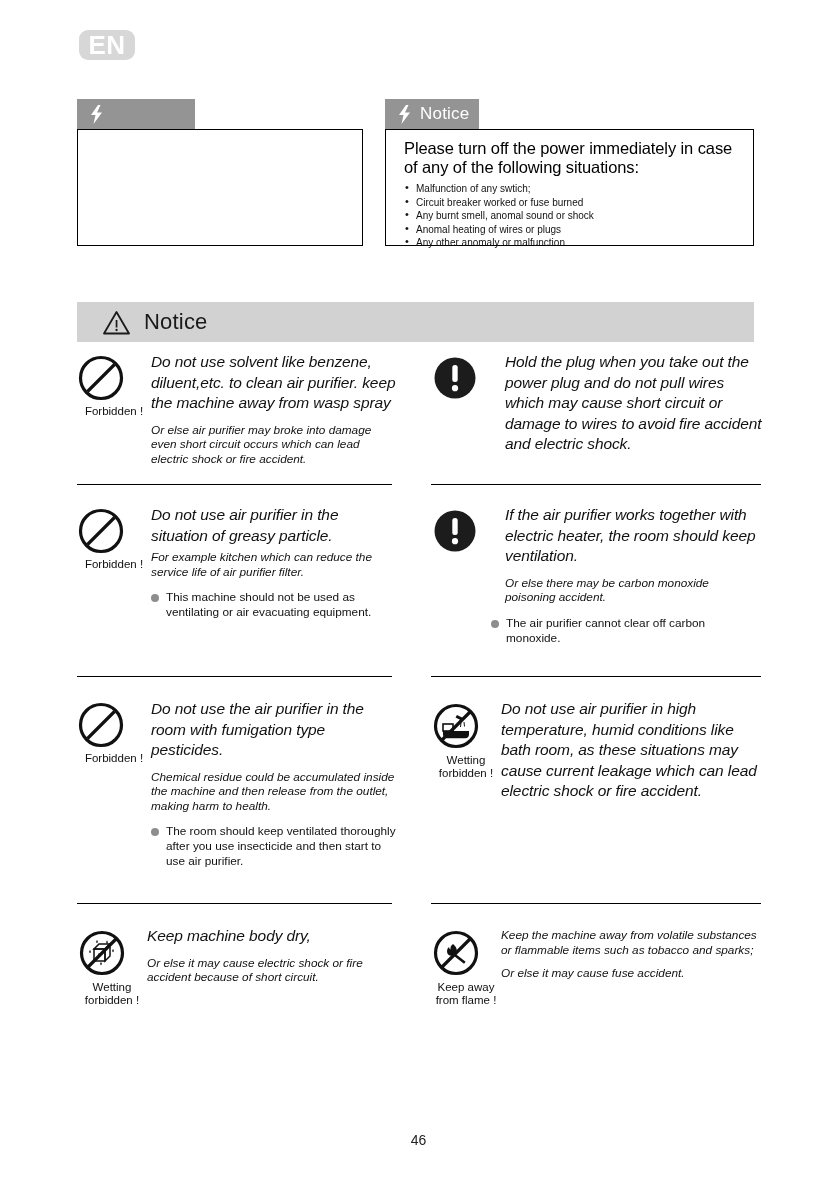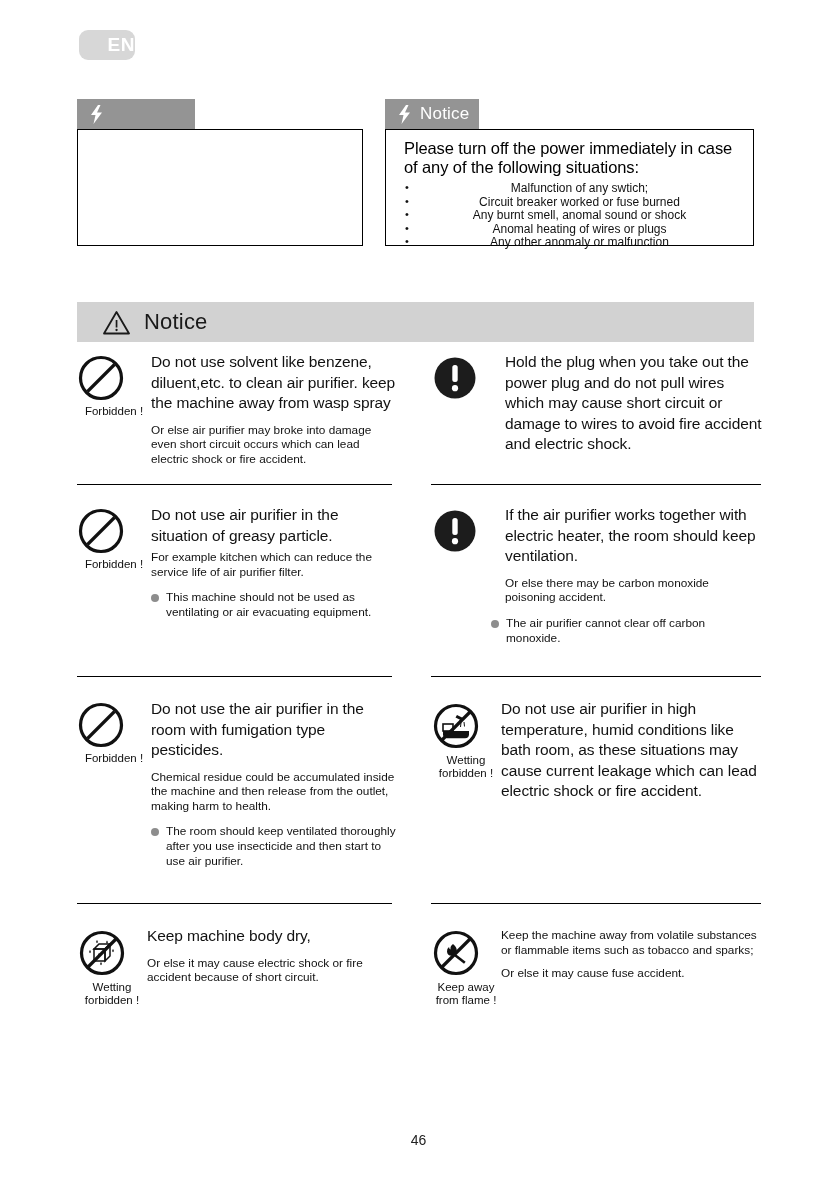--- a/index.html
+++ b/index.html
@@ -19,26 +19,26 @@
   
   .lang-badge {
     position: absolute;
     left: 79px;
     top: 30px;
     width: 56px;
     height: 30px;
     background: #d7d7d7;
     border-radius: 9px;
     color: #ffffff;
-    font-size: 19px;
+    font-size: 26px;
     font-weight: bold;
     letter-spacing: 0.5px;
     display: flex;
     align-items: center;
-    justify-content: flex-end;
+    justify-content: center;
   }
 
   
   .panel {
     position: absolute;
   }
   .panel-tab {
     height: 30px;
     background: #949494;
     display: flex;
@@ -89,26 +89,25 @@
     color: #000;
     margin: 0 0 5px 0;
     letter-spacing: -0.1px;
   }
   .notice-list {
     margin: 0;
     padding: 0;
     list-style: none;
   }
   .notice-list li {
-    font-size: 12px;
+    font-size: 10px;
     line-height: 13.6px;
     position: relative;
     padding-left: 12px;
     color: #111;
-    text-align: center;
   }
   .notice-list li::before {
     content: "\2022";
     position: absolute;
     left: 1px;
     top: -1px;
     font-size: 11px;
   }
 
   
@@ -169,21 +168,21 @@
   .icon-col.narrow { width: 70px; flex: 0 0 70px; }
   .icon-caption {
     font-size: 11.5px;
     line-height: 13px;
     color: #111;
     margin-top: 3px;
     white-space: nowrap;
   }
   .icon-caption.two-line { white-space: normal; }
 
-  .text-col { flex: 1 1 auto; }
+  .text-col { flex: 1 1 auto; font-style: italic; }
 
   .lead {
     font-size: 15.5px;
     line-height: 20.5px;
     color: #111;
     margin: 0;
     letter-spacing: -0.1px;
   }
   .sub {
     font-size: 11.8px;

